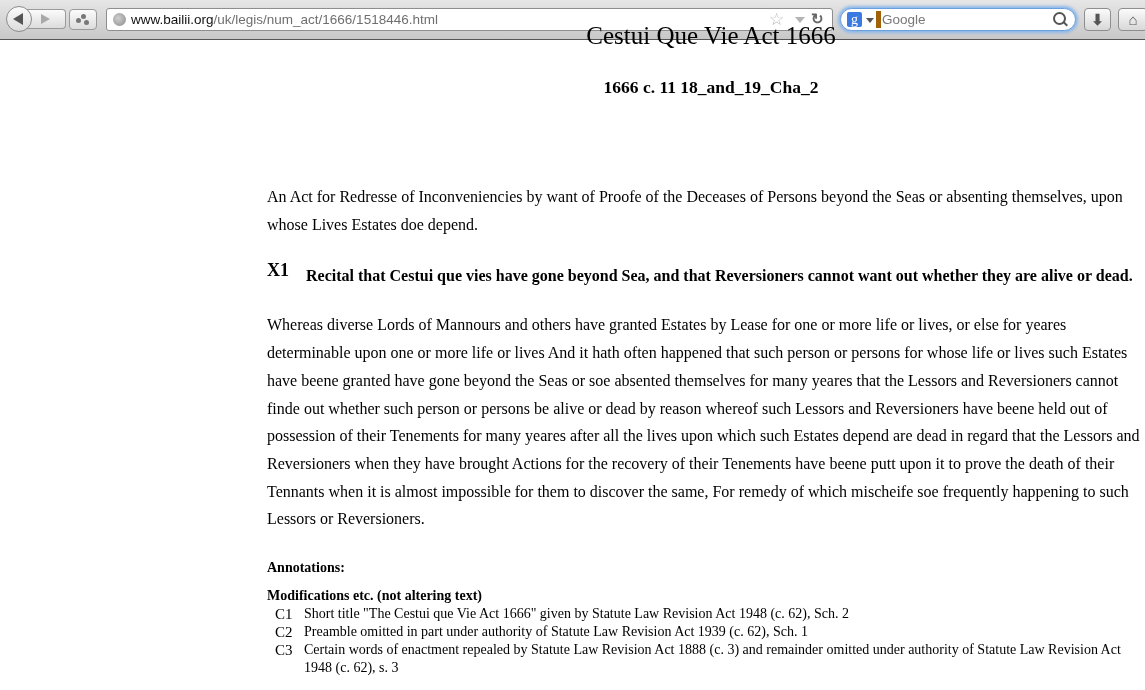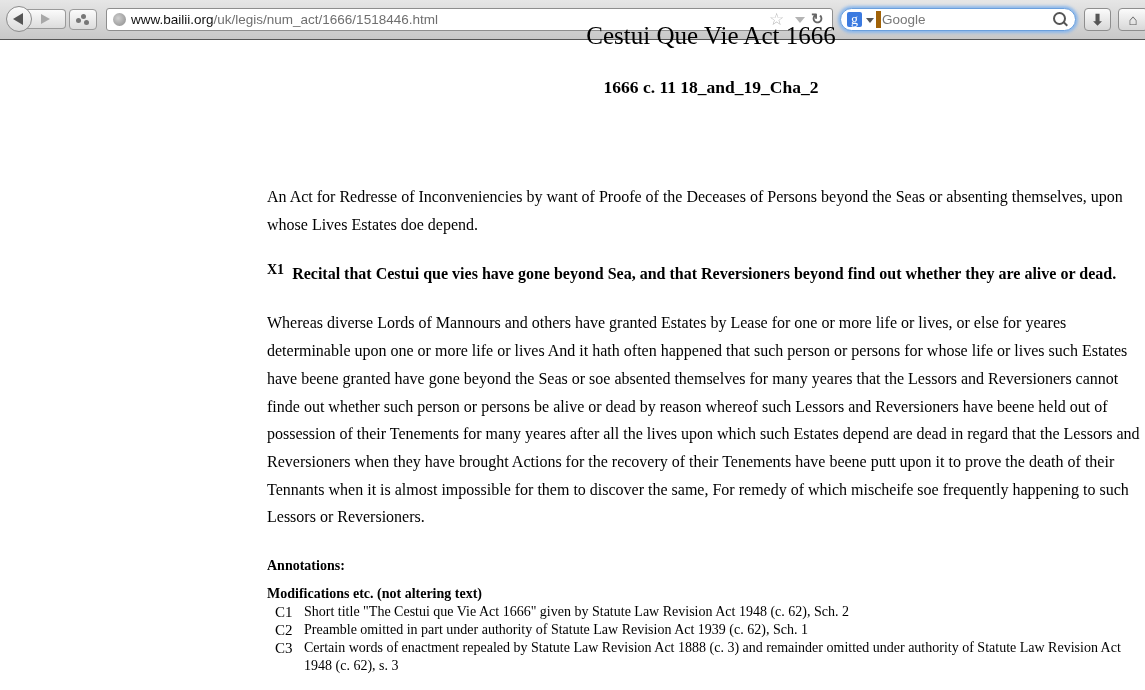--- a/index.html
+++ b/index.html
@@ -96,21 +96,21 @@
       position: absolute; left: 0; width: 1422px; top: 49px; text-align: center;
       font-size: 17.5px; font-weight: bold; margin: 0;
     }
     .content { position: absolute; left: 267px; top: 155px; width: 885px; }
     .intro, .body-text {
       font-size: 16px; line-height: 27.7px; margin: 0;
     }
     .section-heading {
       margin: 20px 0 0 0; font-size: 16px; font-weight: bold; line-height: 24px;
     }
-    .section-heading sup { font-size: 14px; vertical-align: 5px; margin-right: 4px; }
+    .section-heading sup { font-size: 18px; vertical-align: 5px; margin-right: 13px; }
     .body-text { margin-top: 23px; }
     .annot-title { margin: 27px 0 0 0; font-size: 14px; font-weight: bold; }
     .annot-sub { margin: 12px 0 0 0; font-size: 14px; font-weight: bold; }
     .annot-list { margin: 1px 0 0 0; padding: 0; list-style: none; font-size: 14px; line-height: 18px; }
     .annot-item { display: flex; }
     .annot-code { width: 37px; flex: none; font-weight: normal; font-size: 15px; padding-left: 8px; box-sizing: border-box; }
     .annot-text { width: 835px; }
   </style>
 </head>
 <body>
@@ -149,21 +149,21 @@
   </div>
 </div>
 
 <div class="page">
   <h1 class="doc-title">Cestui Que Vie Act 1666</h1>
   <h2 class="doc-subtitle">1666 c. 11 18_and_19_Cha_2</h2>
 
   <div class="content">
     <p class="intro">An Act for Redresse of Inconveniencies by want of Proofe of the Deceases of Persons beyond the Seas or absenting themselves, upon whose Lives Estates doe depend.</p>
 
-    <h3 class="section-heading"><sup>X1</sup> <span>Recital that Cestui que vies have gone beyond Sea, and that Reversioners beyond find out whether they are alive or dead.</span></h3>
+    <h3 class="section-heading"><sup>X1</sup> <span>Recital that Cestui que vies have gone beyond Sea, and that Reversioners cannot want out whether they are alive or dead.</span></h3>
 
     <p class="body-text">Whereas diverse Lords of Mannours and others have granted Estates by Lease for one or more life or lives, or else for yeares determinable upon one or more life or lives And it hath often happened that such person or persons for whose life or lives such Estates have beene granted have gone beyond the Seas or soe absented themselves for many yeares that the Lessors and Reversioners cannot finde out whether such person or persons be alive or dead by reason whereof such Lessors and Reversioners have beene held out of possession of their Tenements for many yeares after all the lives upon which such Estates depend are dead in regard that the Lessors and Reversioners when they have brought Actions for the recovery of their Tenements have beene putt upon it to prove the death of their Tennants when it is almost impossible for them to discover the same, For remedy of which mischeife soe frequently happening to such Lessors or Reversioners.</p>
 
     <div class="annot-title">Annotations:</div>
     <div class="annot-sub">Modifications etc. (not altering text)</div>
     <ul class="annot-list">
       <li class="annot-item">
         <span class="annot-code">C1</span>
         <span class="annot-text">Short title "The Cestui que Vie Act 1666" given by Statute Law Revision Act 1948 (c. 62), Sch. 2</span>
       </li>

